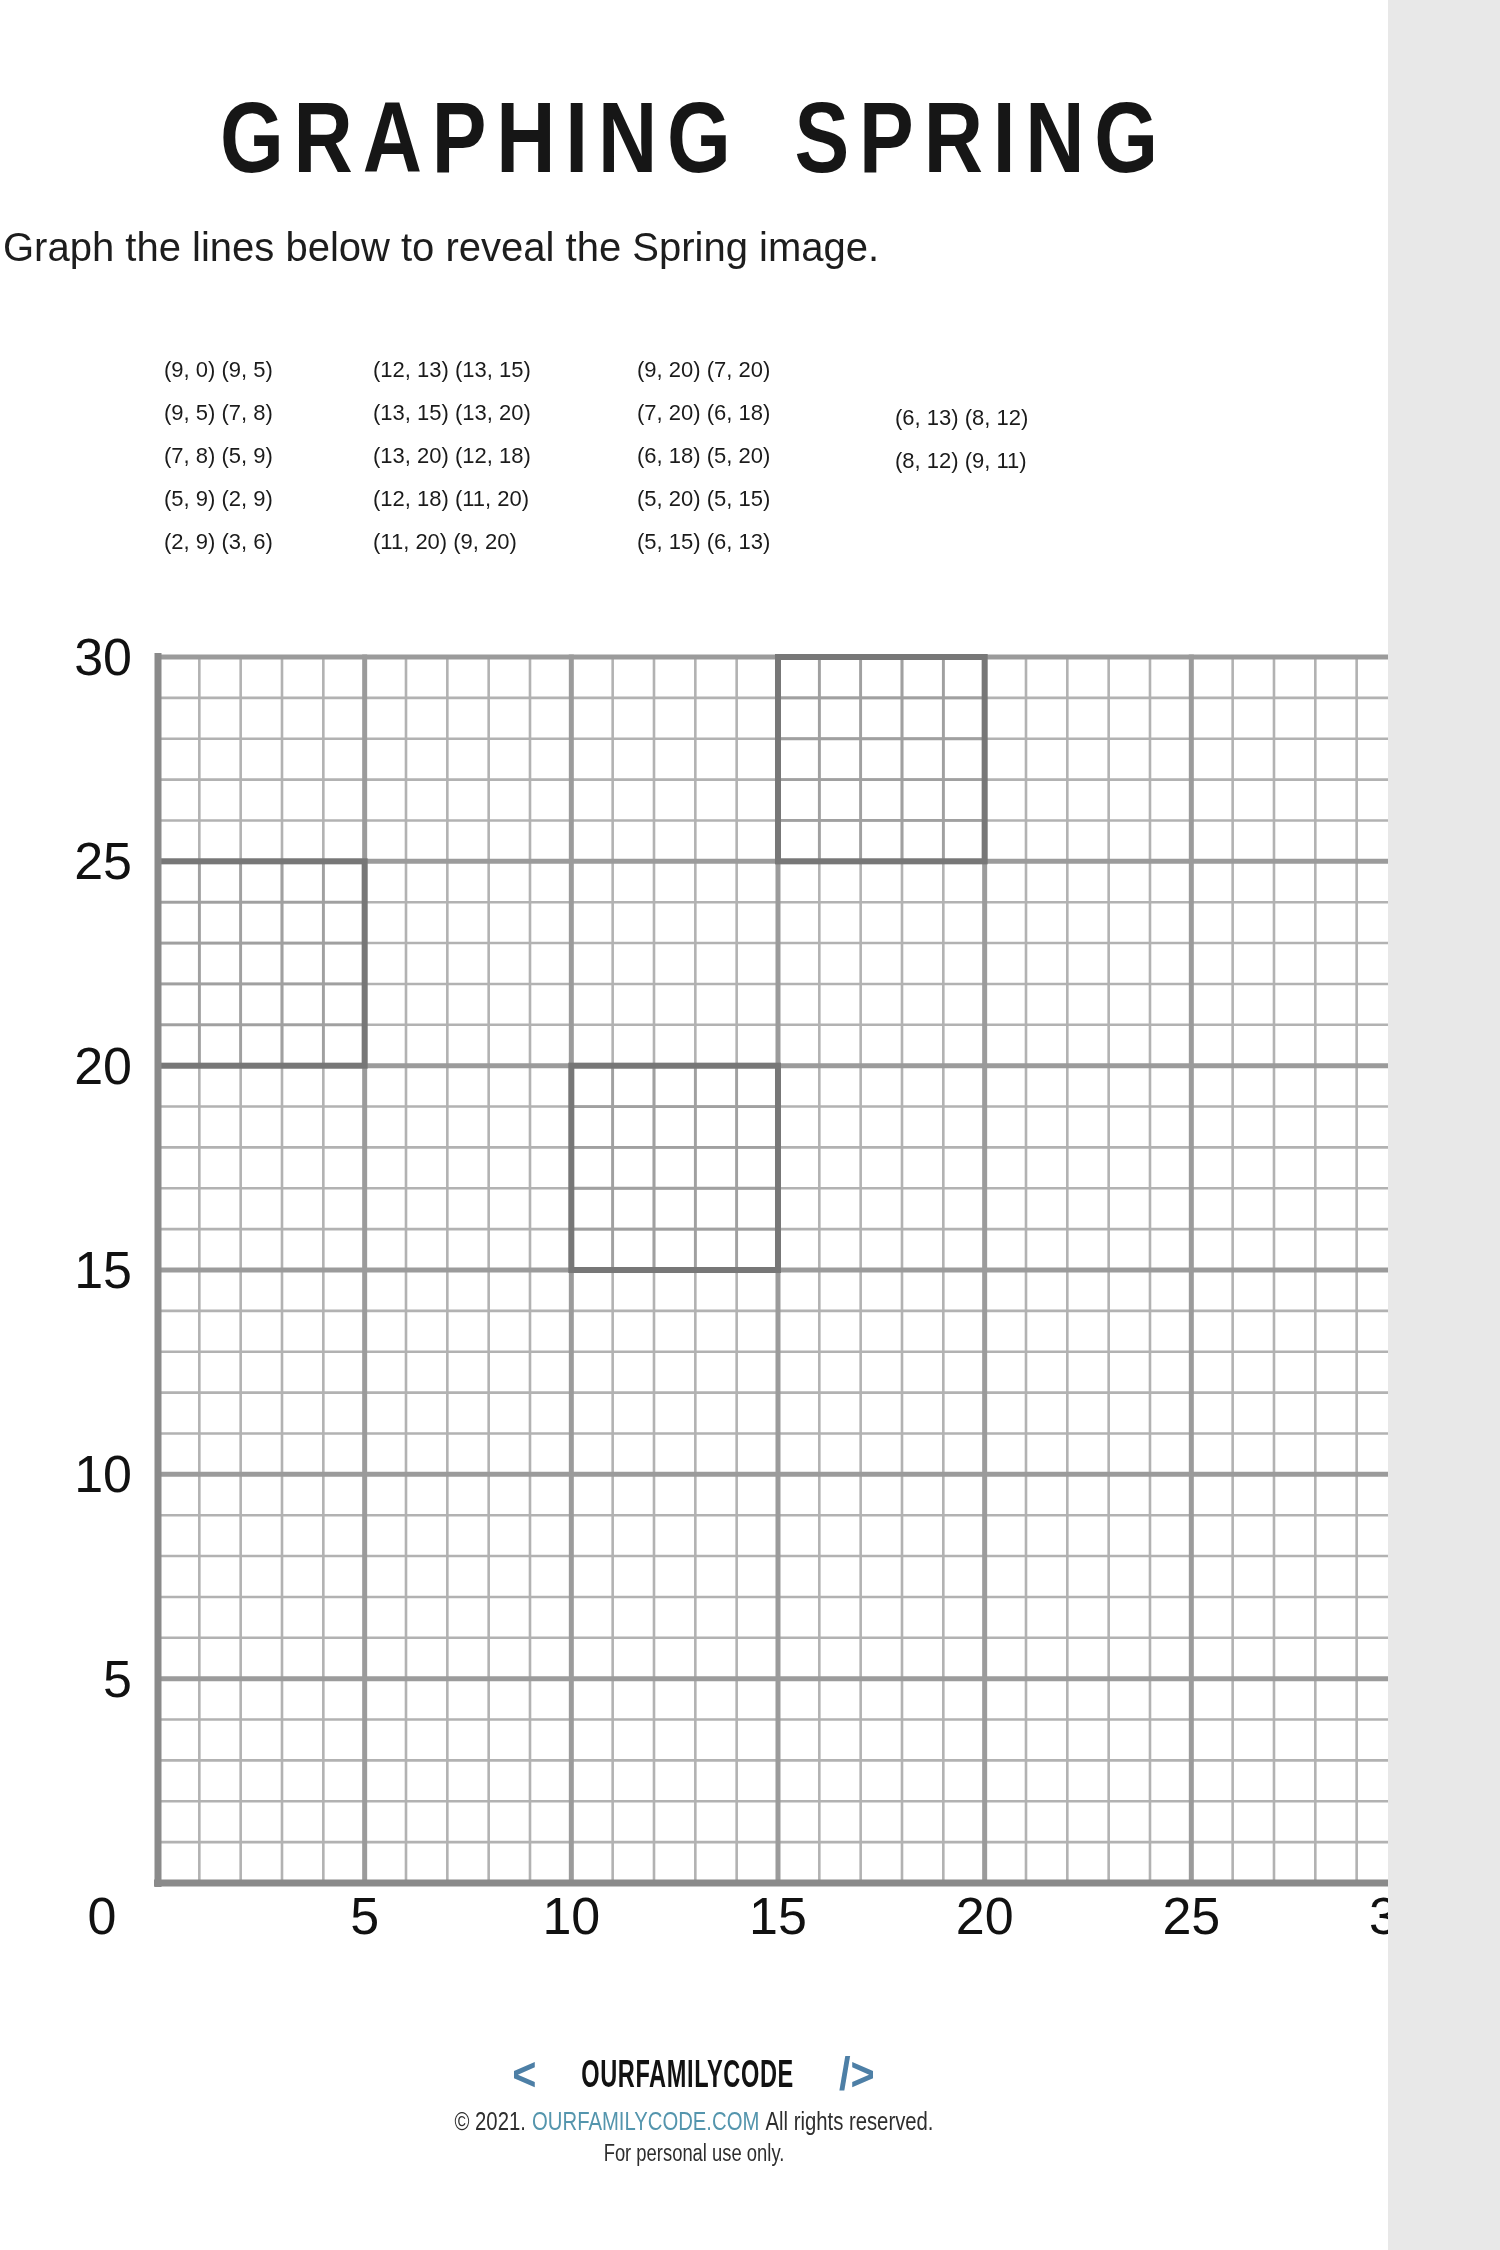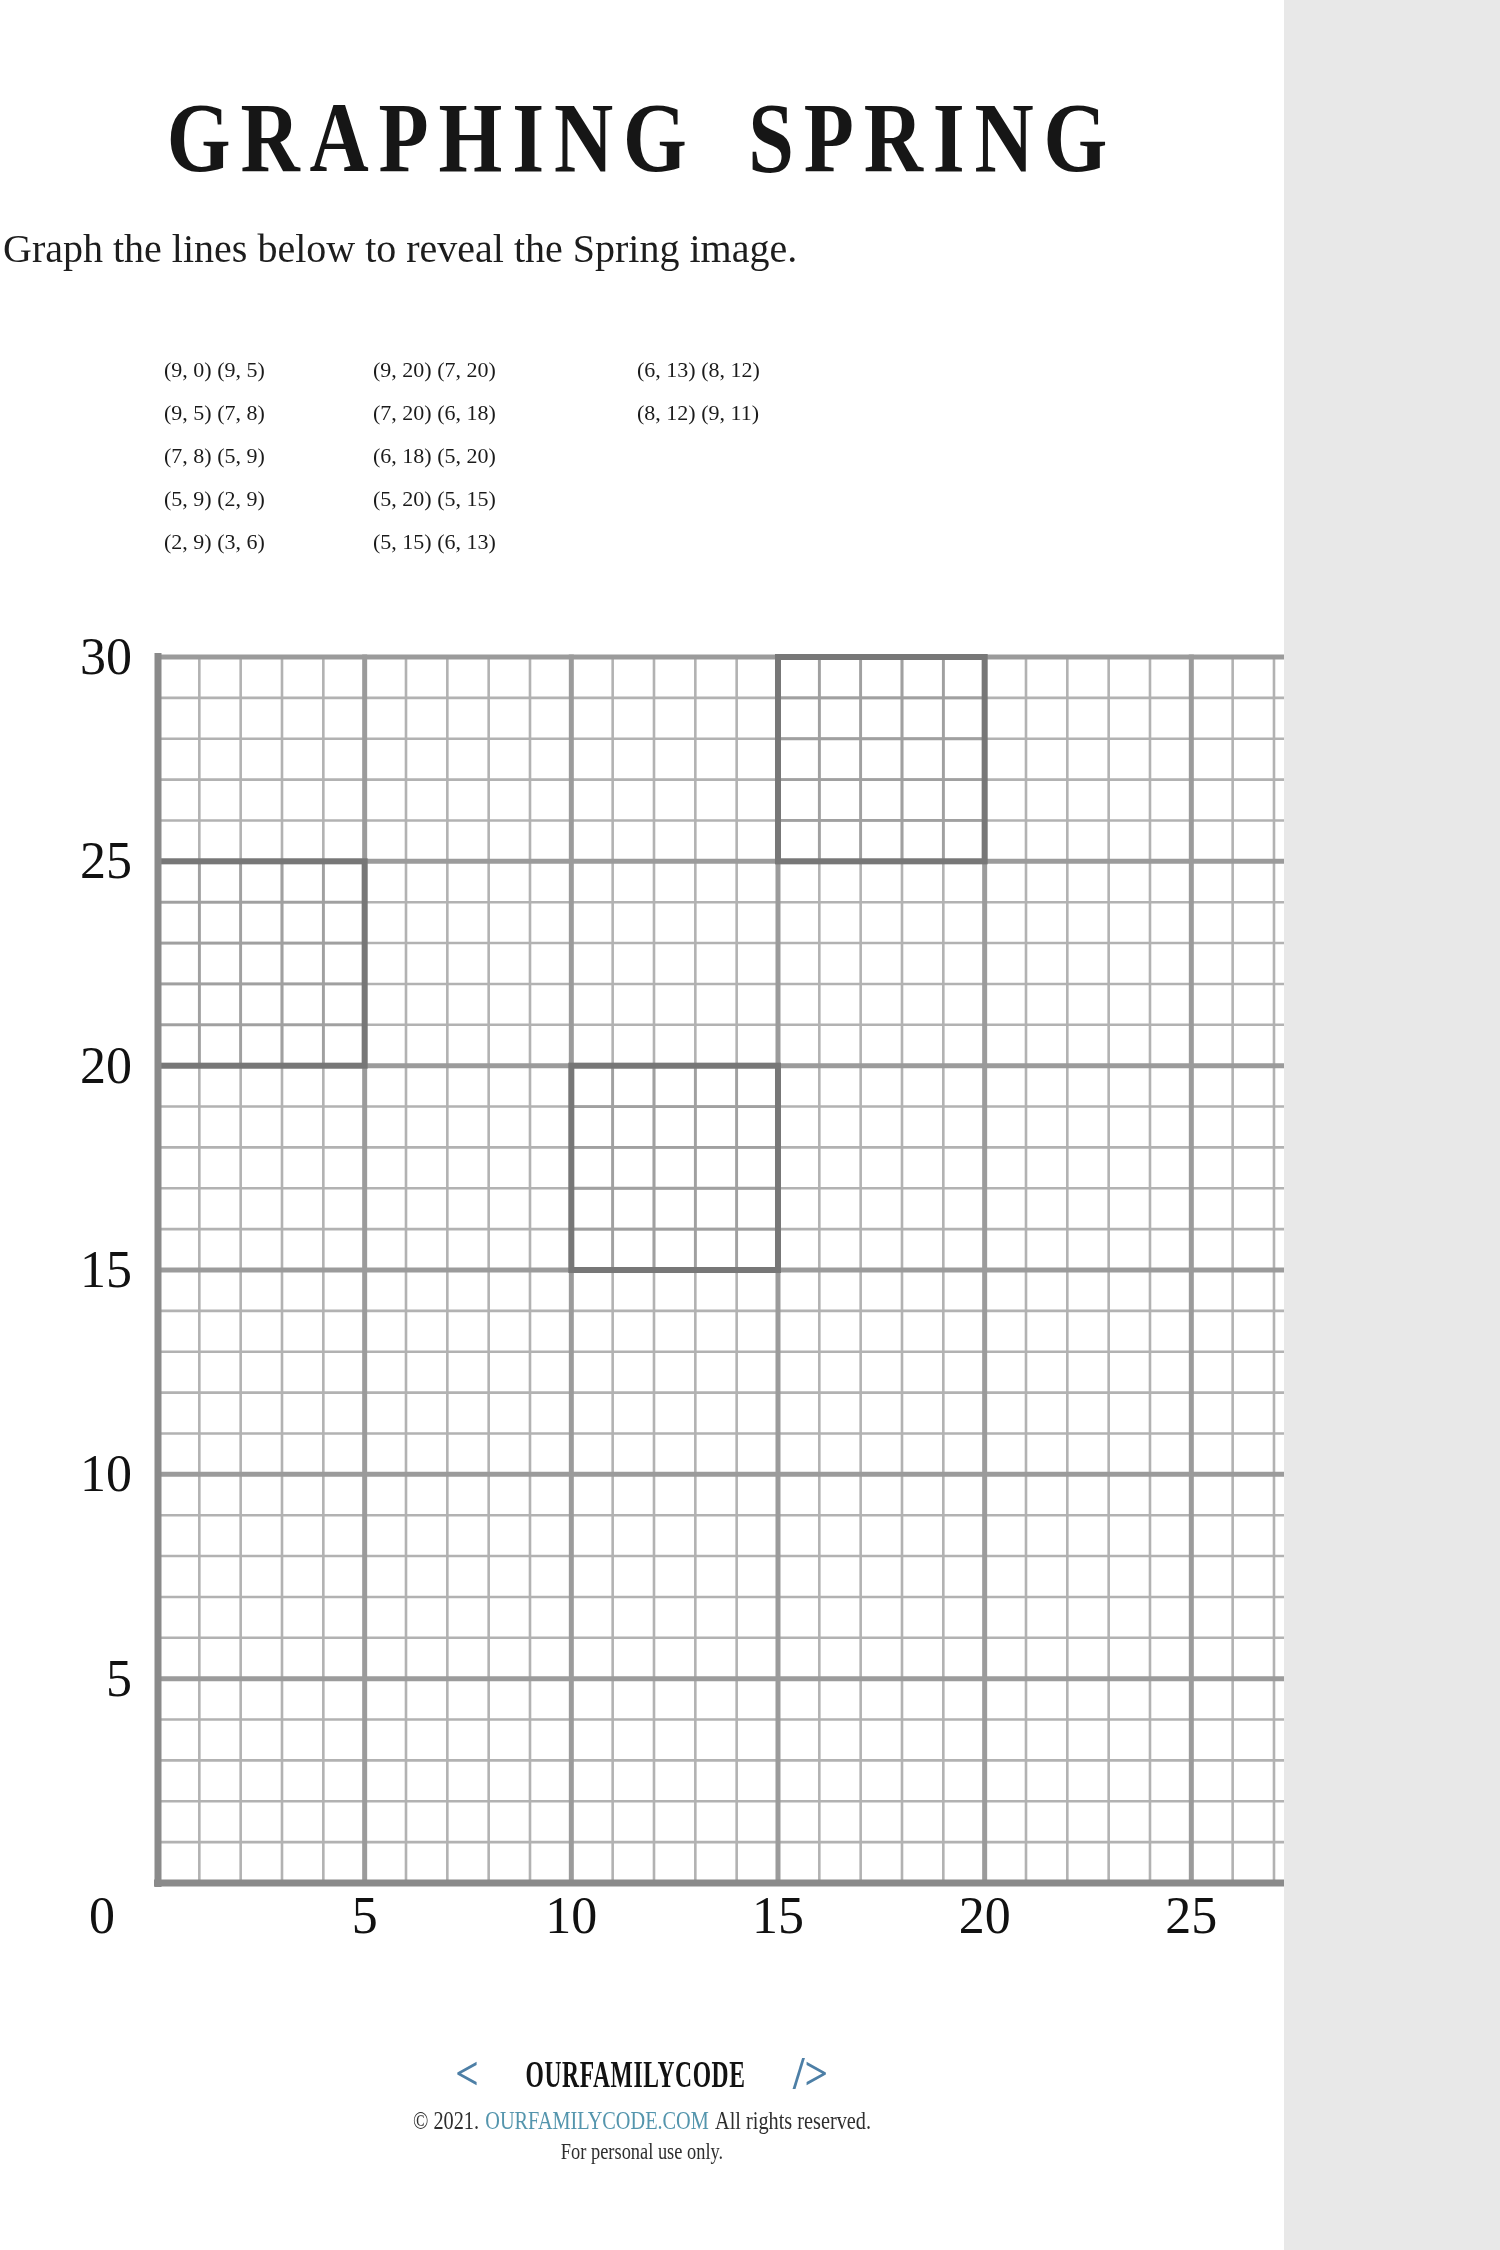--- a/index.html
+++ b/index.html
@@ -1,20 +1,20 @@
 <!DOCTYPE html>
 <html><head>
 <meta charset="utf-8">
 <style>
   html,body{margin:0;padding:0;background:#e8e8e8;}
   .page{
     position:relative;
-    width:1284px;height:2250px;
+    width:1388px;height:2250px;
     background:#ffffff;
-    font-family:Liberation Serif, serif;
+    font-family:Liberation Sans, sans-serif;
     color:#161616;
     overflow:hidden;
   }
   
   .title{
     position:absolute;top:80px;left:0;right:0;
     margin:0;text-align:center;
     font-size:100px;font-weight:600;
     letter-spacing:12px;word-spacing:26px;
     transform:scaleX(0.82);transform-origin:50% 50%;
@@ -83,20 +83,27 @@
 
   <p class="subtitle">Graph the lines below to reveal the Spring image.</p>
 
   <div class="coords" id="coords">
       <div class="coord-col">
         <div class="coord-line">(9, 0) (9, 5)</div>
         <div class="coord-line">(9, 5) (7, 8)</div>
         <div class="coord-line">(7, 8) (5, 9)</div>
         <div class="coord-line">(5, 9) (2, 9)</div>
         <div class="coord-line">(2, 9) (3, 6)</div>
+      </div>
+      <div class="coord-col">
+        <div class="coord-line">(12, 13) (13, 15)</div>
+        <div class="coord-line">(13, 15) (13, 20)</div>
+        <div class="coord-line">(13, 20) (12, 18)</div>
+        <div class="coord-line">(12, 18) (11, 20)</div>
+        <div class="coord-line">(11, 20) (9, 20)</div>
       </div>
       <div class="coord-col">
         <div class="coord-line">(9, 20) (7, 20)</div>
         <div class="coord-line">(7, 20) (6, 18)</div>
         <div class="coord-line">(6, 18) (5, 20)</div>
         <div class="coord-line">(5, 20) (5, 15)</div>
         <div class="coord-line">(5, 15) (6, 13)</div>
       </div>
       <div class="coord-col">
         <div class="coord-line">(6, 13) (8, 12)</div>

